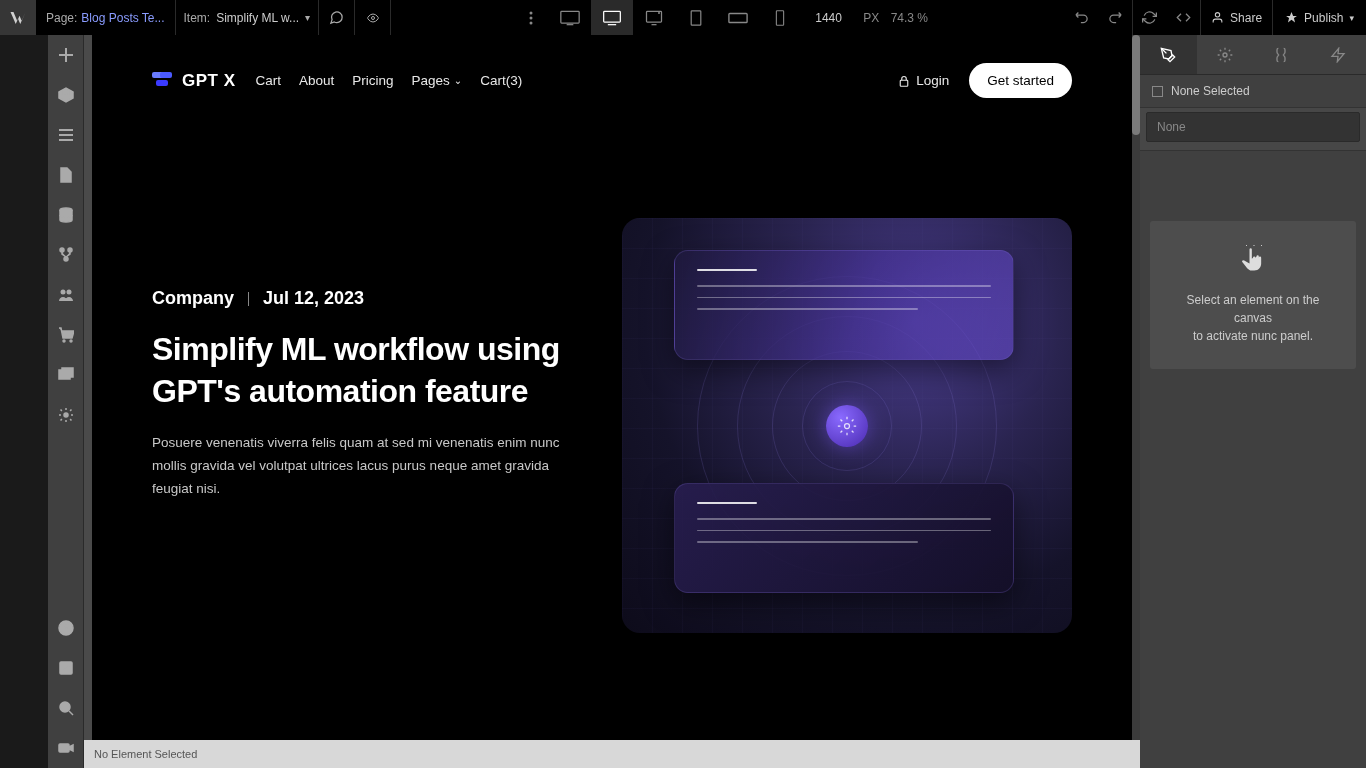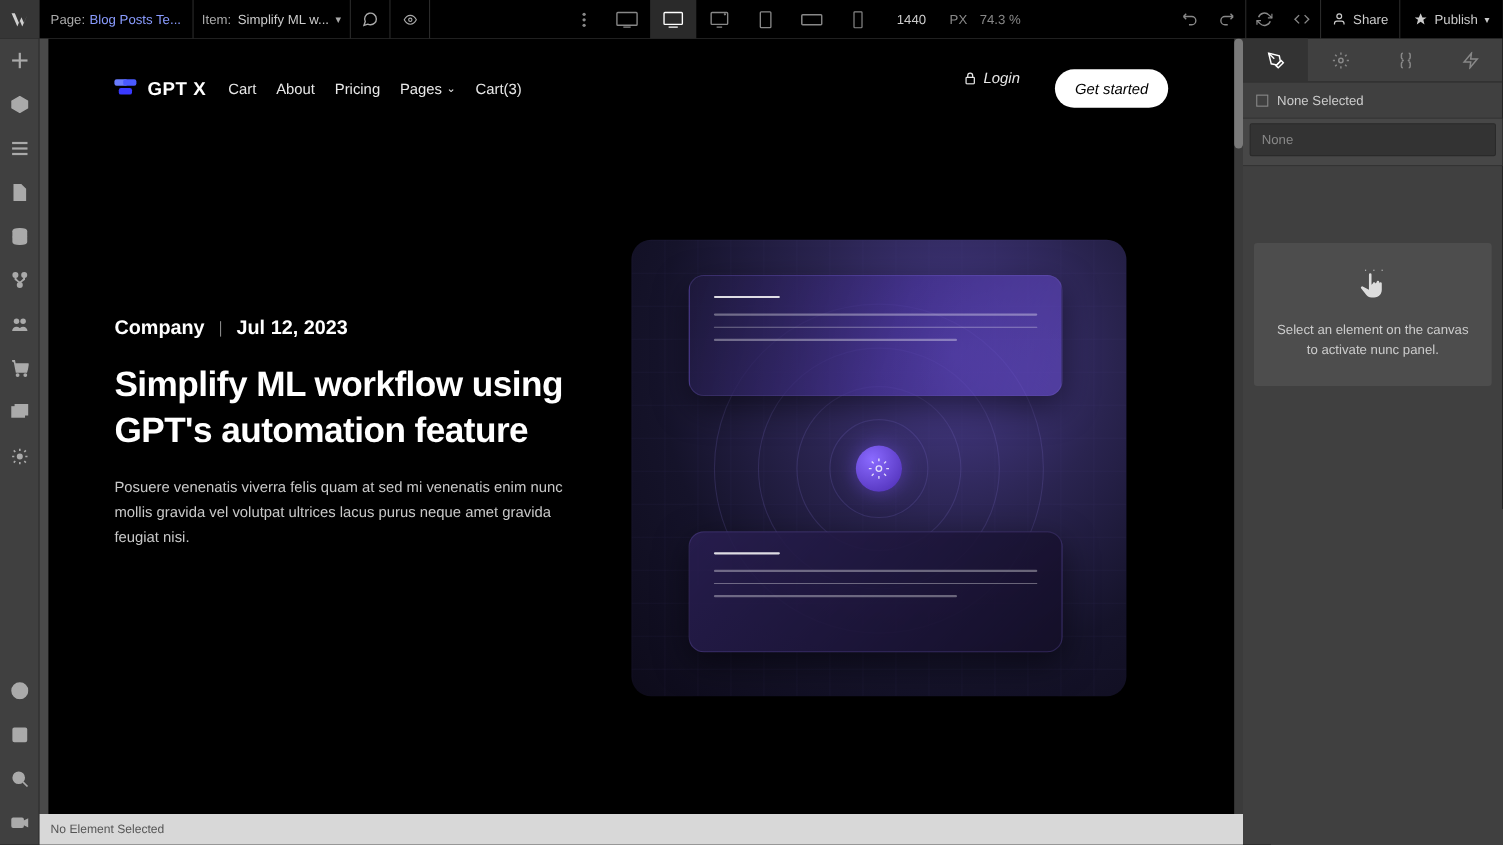--- a/index.html
+++ b/index.html
@@ -25,21 +25,21 @@
   .canvas-size { padding:0 14px; color:#ccc; font-size:12px; }
   .canvas-size .px { color:#888; margin-left:18px; }
   .canvas-size .zoom { color:#888; margin-left:8px; }
   .right-tb { display:flex; align-items:center; height:35px; }
   .rtb-icon { width:34px; height:35px; display:flex; align-items:center; justify-content:center; color:#888; cursor:pointer; }
   .rtb-icon.sep { border-left:1px solid #2a2a2a; }
   .share-btn { display:flex; align-items:center; gap:6px; color:#ccc; padding:0 10px; height:35px; border-left:1px solid #2a2a2a; cursor:pointer; font-size:12px;}
   .publish-btn { display:flex; align-items:center; gap:6px; color:#ccc; padding:0 12px; height:35px; border-left:1px solid #2a2a2a; cursor:pointer; font-size:12px;}
   
   
-  .main { display:flex; height: calc(768px - 35px); }
+  .main { display:flex; height: calc(768px - 35px); margin-left: 48px; }
   
   
   .left-sidebar { width:36px; background:#404040; display:flex; flex-direction:column; border-right:1px solid #2a2a2a; }
   .ls-icon { width:36px; height:40px; display:flex; align-items:center; justify-content:center; color:#aaa; cursor:pointer; }
   .ls-icon svg { width:16px; height:16px; fill:#aaa; }
   .ls-spacer { flex:1; }
   
   
   .canvas-wrap { flex:1; background:#4a4a4a; position:relative; display:flex; flex-direction:column; }
   .canvas-scroll { flex:1; overflow:hidden; position:relative; padding:0 8px; }
@@ -52,21 +52,21 @@
   .site-nav { display:flex; align-items:center; justify-content:space-between; padding: 28px 60px 0 60px; }
   .site-brand { display:flex; align-items:center; gap:8px; }
   .brand-mark { width:22px; height:22px; position:relative; }
   .brand-mark .b1 { position:absolute; width:12px; height:6px; background:#6a7cff; border-radius:2px; top:2px; left:0;}
   .brand-mark .b2 { position:absolute; width:12px; height:6px; background:#4a5aff; border-radius:2px; top:2px; left:8px;}
   .brand-mark .b3 { position:absolute; width:12px; height:6px; background:#3a3aff; border-radius:2px; top:10px; left:4px;}
   .brand-text { color:#fff; font-weight:600; font-size:17px; letter-spacing:0.5px;}
   .nav-links { display:flex; gap:18px; margin-left:20px; }
   .nav-links a { color:#e8e8e8; text-decoration:none; font-size:13.5px; }
   .nav-links .pages { display:flex; align-items:center; gap:4px;}
-  .nav-right { display:flex; align-items:flex-start; gap:32px;font-style:italic; }
+  .nav-right { display:flex; align-items:center; gap:20px; }
   .login { color:#e8e8e8; font-size:13.5px; display:flex; align-items:center; gap:6px; }
   .getstarted { background:#fff; color:#000; padding:10px 18px; border-radius:22px; font-size:13.5px; font-weight:500; }
   
   .hero { display:flex; padding: 120px 60px 0 60px; gap:40px; }
   .hero-left { flex:0 0 430px; padding-top:70px;}
   .meta { display:flex; align-items:center; gap:14px; color:#fff; font-size:18px; font-weight:600; margin-bottom:20px;}
   .meta .sep { width:1px; height:14px; background:#888; }
   .hero-title { color:#fff; font-size:32px; font-weight:600; line-height:1.3; margin-bottom:20px; letter-spacing:-0.5px;}
   .hero-desc { color:#c8c8c8; font-size:13.5px; line-height:1.7; }
   

